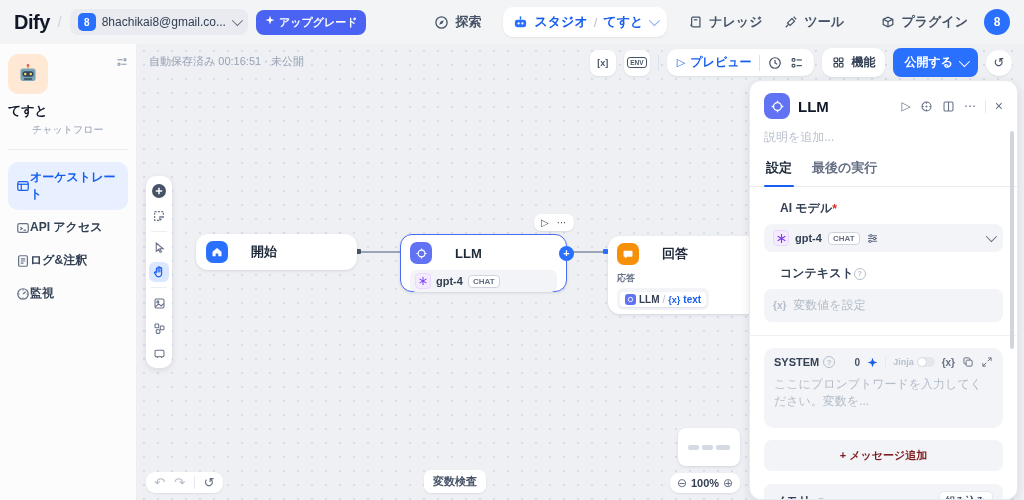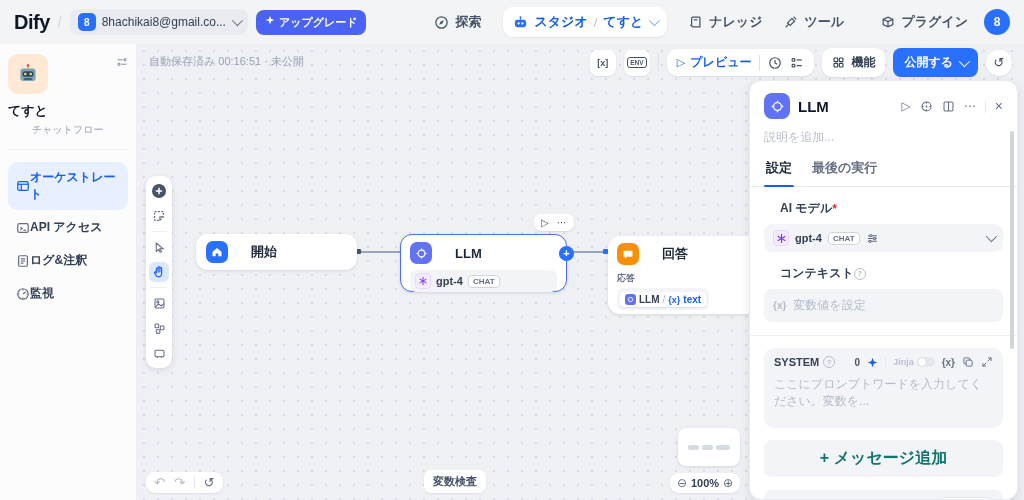--- a/index.html
+++ b/index.html
@@ -123,21 +123,21 @@
   .pb-head { display:flex; align-items:center; gap:6px; }
   .pb-label { font-size:11px; font-weight:bold; color:#344054; display:flex; align-items:flex-end; gap:4px; flex:1; }
   .pb-meta { display:flex; align-items:center; gap:7px; color:#667085; font-size:10px; }
   .pb-count { font-size:10px; color:#475467; font-weight:bold; }
   .spark { color:#155eef; display:flex; }
   .jinja { display:flex; align-items:center; gap:3px; color:#b9c0cc; font-size:9px; font-weight:bold; }
   .toggle { width:18px; height:10px; background:#e4e7ec; border-radius:6px; position:relative; cursor:pointer; }
   .toggle:after { content:""; position:absolute; left:1px; top:1px; width:8px; height:8px; background:#fff; border-radius:50%; box-shadow:0 0 1px rgba(0,0,0,.3); }
   .vx { font-size:10px; font-weight:bold; color:#667085; }
   .pb-body { font-size:12px; color:#b4bcc9; margin-top:8px; min-height:44px; cursor:text; }
-  .add-msg { margin-top:12px; background:#f2f4f7; border-radius:8px; text-align:center; font-size:16px; font-weight:bold; color:#0f766e; padding:8px 0; cursor:pointer; }
+  .add-msg { margin-top:12px; background:#f2f4f7; border-radius:8px; text-align:center; font-size:11px; font-weight:bold; color:#7f1d1d; padding:8px 0; cursor:pointer; }
   .memory-row { margin-top:13px; background:#f2f4f7; border-radius:8px; padding:7px 10px; display:flex; align-items:center; }
   .memory-row .pb-label { font-size:12px; }
   .builtin-badge { font-size:10px; font-weight:bold; color:#475467; background:#fff; border:1px solid #e4e7ec; border-radius:5px; padding:2px 6px; }
   .panel-scroll { position:absolute; right:3px; top:50px; width:4px; height:218px; background:#d0d5dd; border-radius:2px; }
 
   .ic { display:block; }
 </style>
 </head>
 <body>
 

